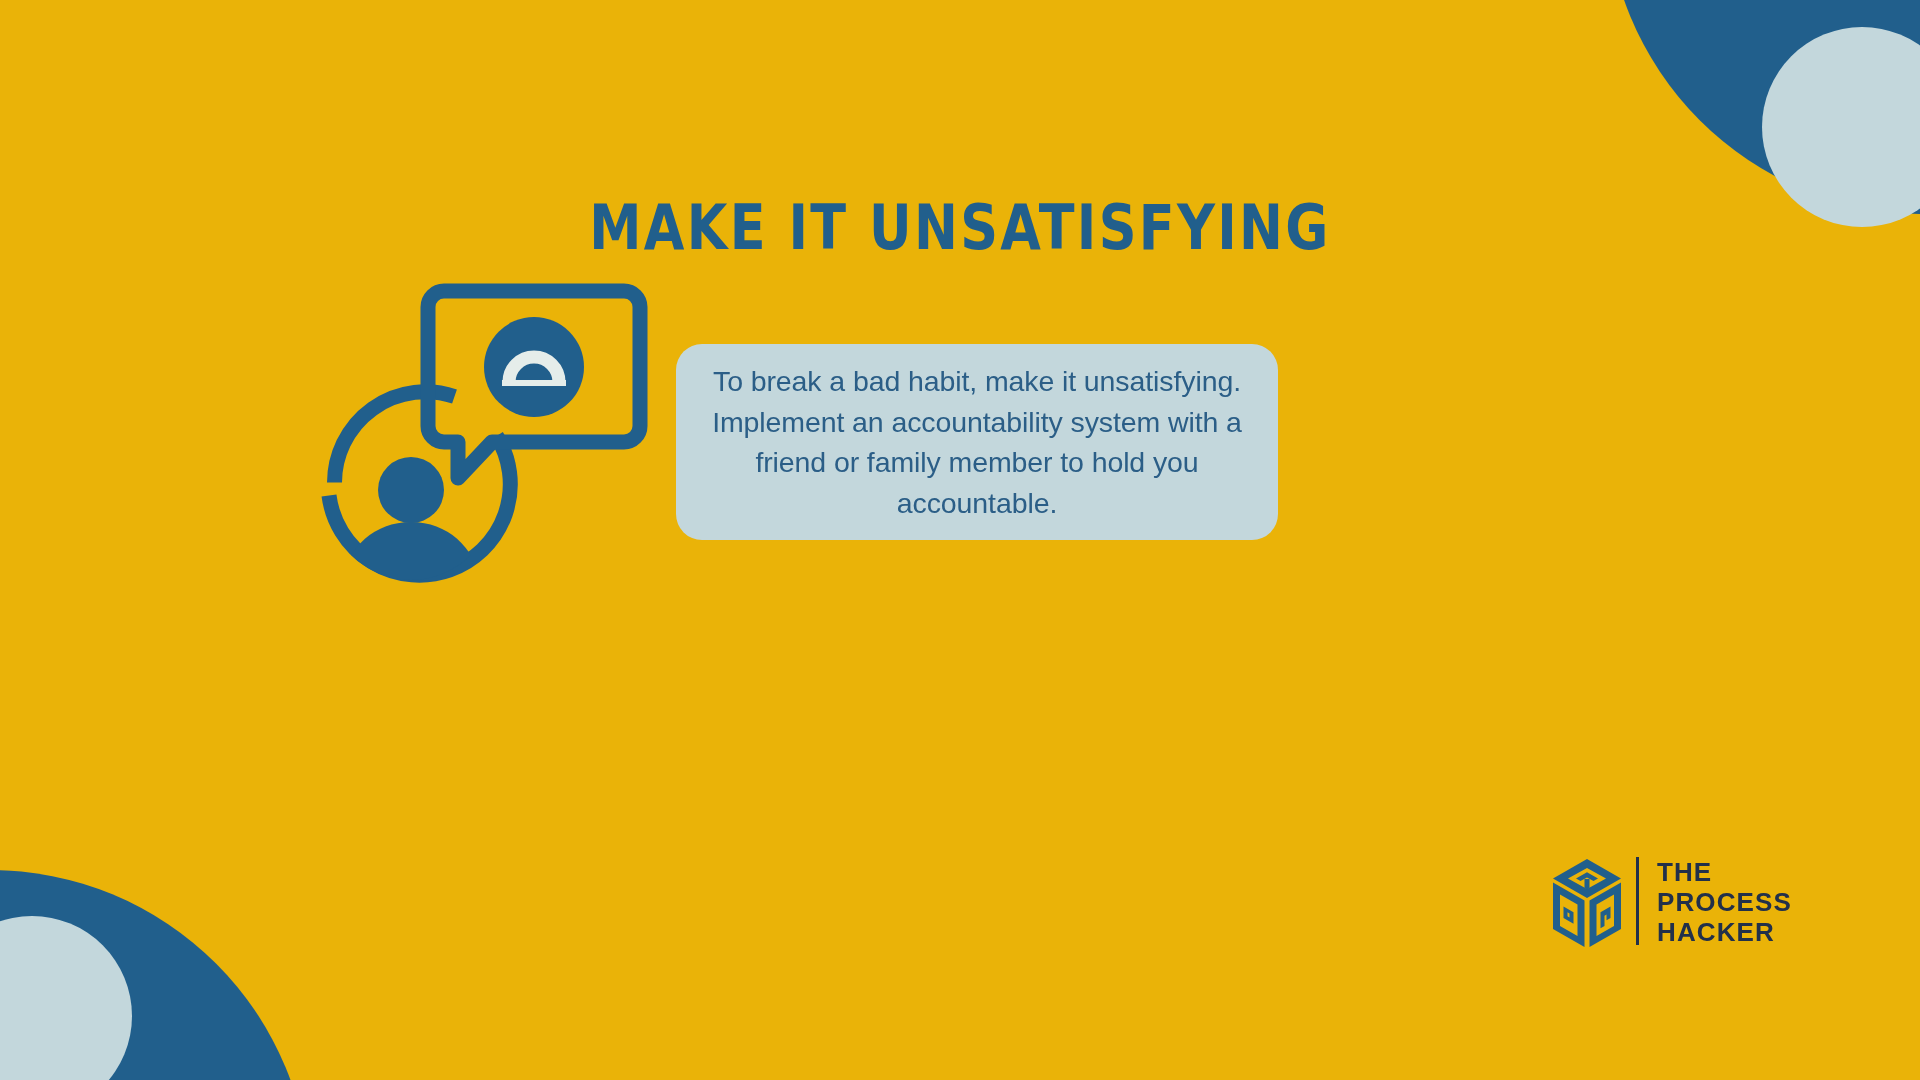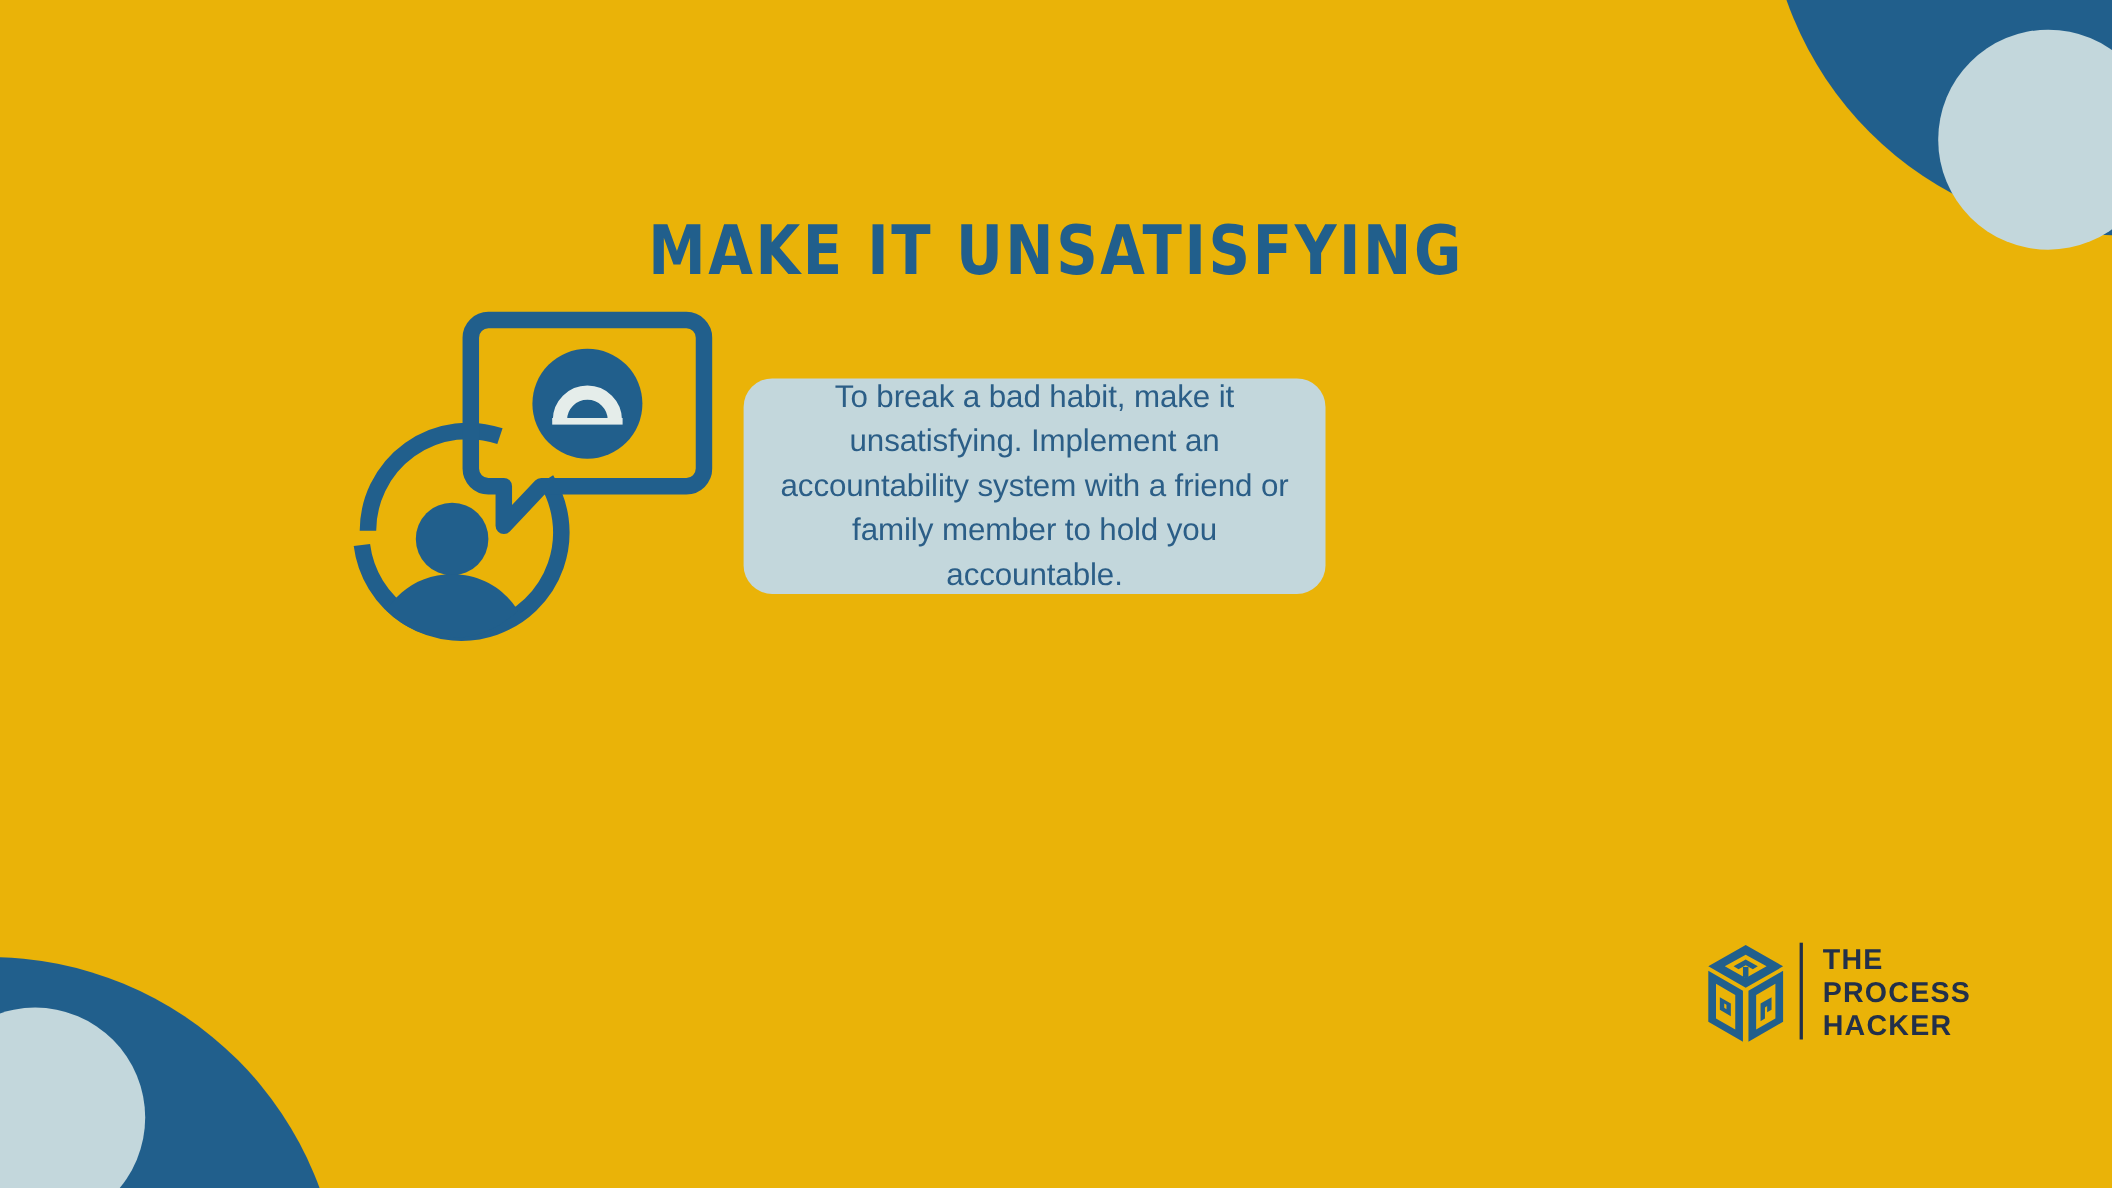--- a/index.html
+++ b/index.html
@@ -87,21 +87,21 @@
     width: 352px;
     height: 306px;
   }
   #illustration svg { display: block; width: 352px; height: 306px; }
 
   
   #body-card {
     position: absolute;
     left: 676px;
     top: 344px;
-    width: 529px;
+    width: 602px;
     height: 196px;
     background: #C3D7DC;
     border-radius: 26px;
     display: flex;
     align-items: center;
     justify-content: center;
     box-sizing: border-box;
     padding: 6px 30px;
   }
   #body-text {

